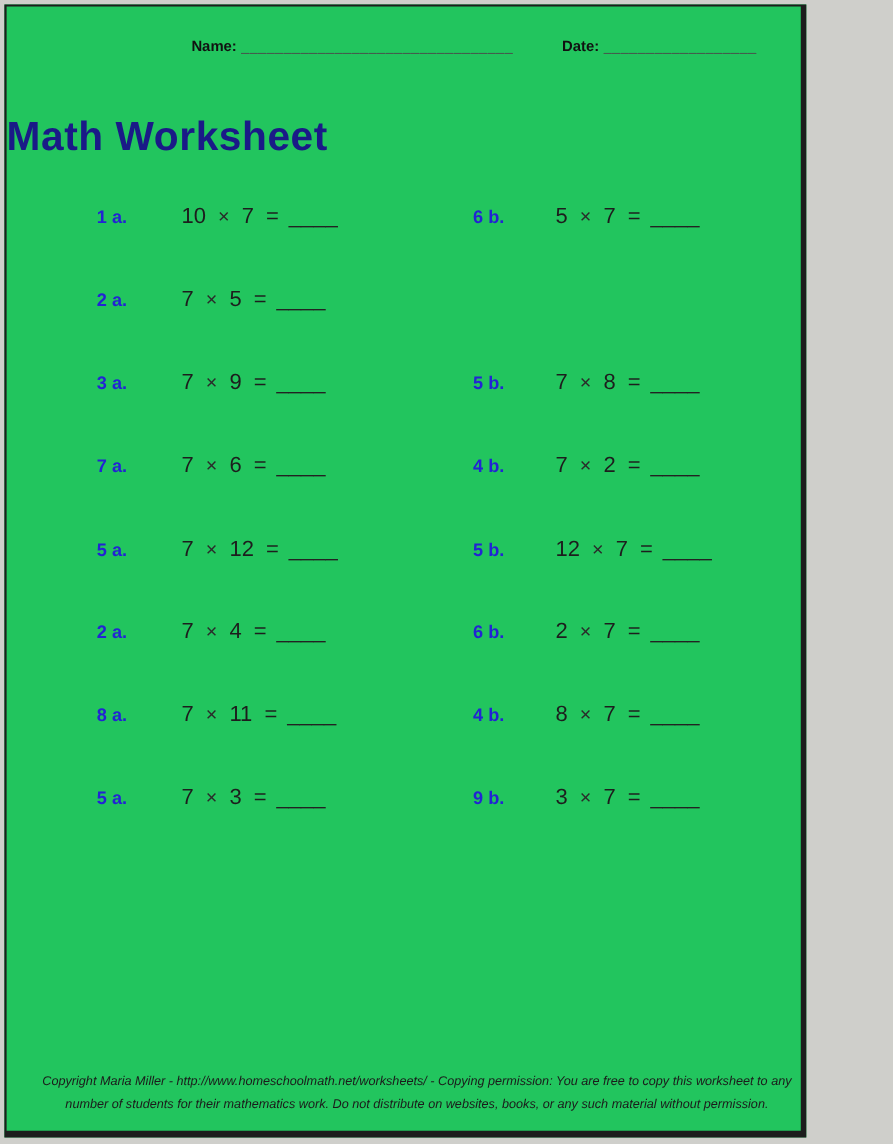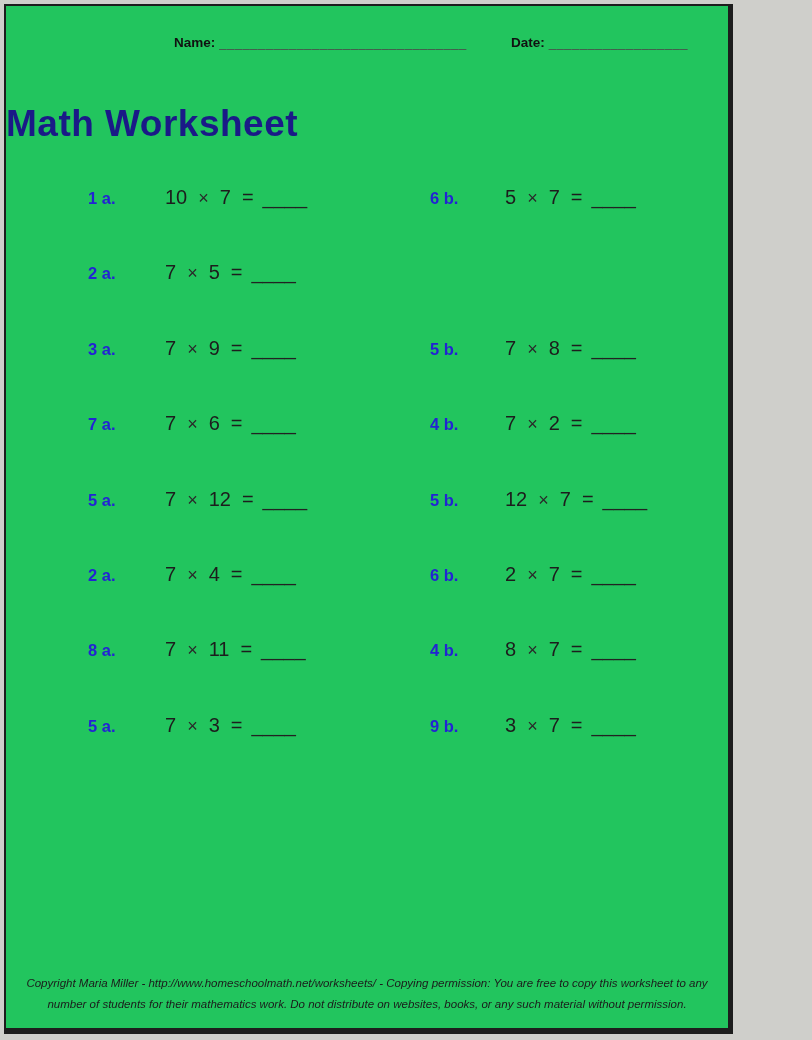--- a/index.html
+++ b/index.html
@@ -72,21 +72,21 @@
     font-size: 20px;
     color: #1d1d1d;
   }
   .tok { margin-right: 11px; }
   .tok-times { font-size: 18px; color: #2a2a2a; }
   .tok-eq { margin-right: 9px; }
   .blank { color: #222; }
   .footer {
     position: absolute;
     bottom: 13px;
-    left: 0;
+    left: 12px;
     width: 100%;
     text-align: center;
     font-style: italic;
     font-size: 11.5px;
     line-height: 21px;
     color: #1b1b1b;
   }
   .footer span { display: block; }
 </style>
 </head>

